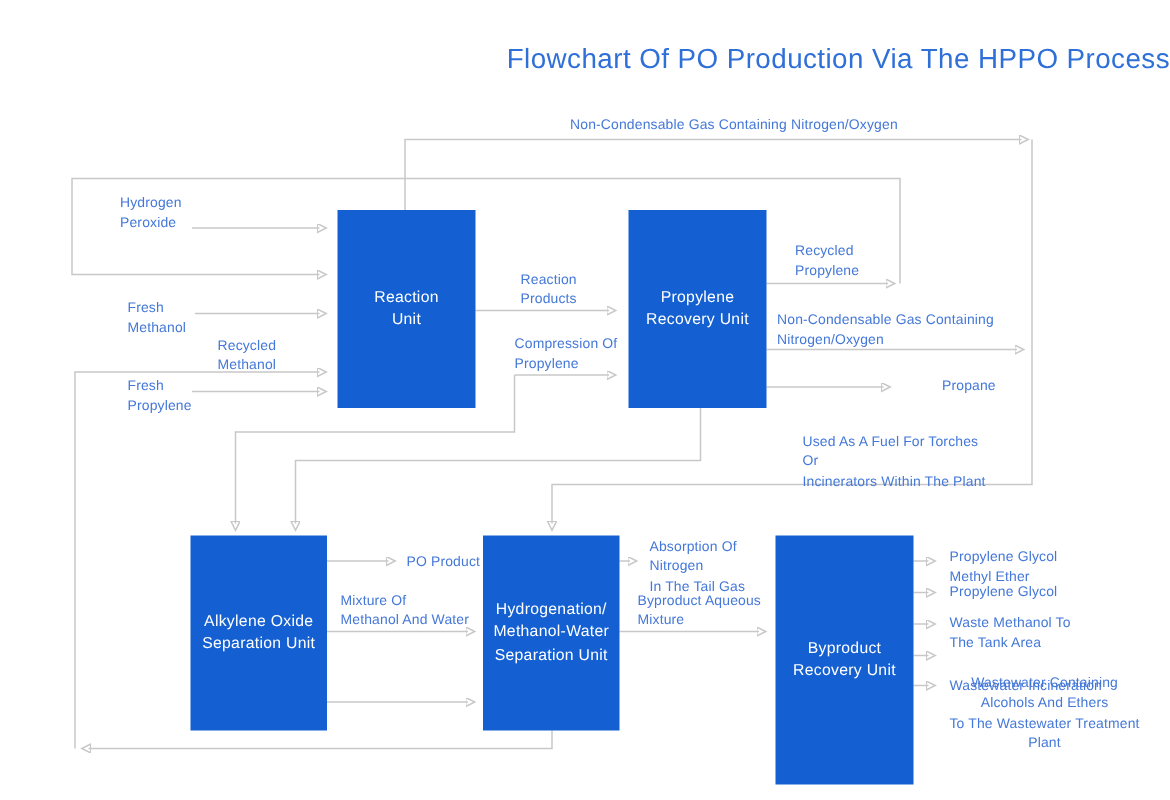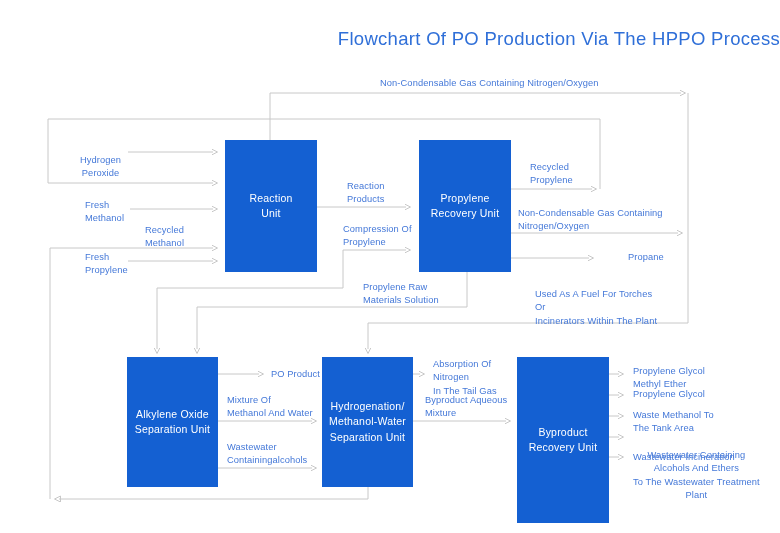--- a/index.html
+++ b/index.html
@@ -80,47 +80,43 @@
   <div class="node" style="left:419px;top:140px;width:92px;height:132px;">Propylene
 Recovery Unit</div>
   <div class="node" style="left:127px;top:357px;width:91px;height:130px;">Alkylene Oxide
 Separation Unit</div>
   <div class="node" style="left:322px;top:357px;width:91px;height:130px;">Hydrogenation/
 Methanol-Water
 Separation Unit</div>
   <div class="node" style="left:517px;top:357px;width:92px;height:166px;">Byproduct
 Recovery Unit</div>
 
-  <div class="label" style="left:80px;top:154px;text-align:center;">Hydrogen
+  <div class="label" style="left:80px;top:129px;">Hydrogen
 Peroxide</div>
   <div class="label" style="left:85px;top:199px;">Fresh
 Methanol</div>
   <div class="label" style="left:145px;top:224px;">Recycled
 Methanol</div>
   <div class="label" style="left:85px;top:251px;">Fresh
 Propylene</div>
   <div class="label" style="left:347px;top:180px;">Reaction
 Products</div>
   <div class="label" style="left:343px;top:223px;">Compression Of
 Propylene</div>
   <div class="label" style="left:380px;top:77px;">Non-Condensable Gas Containing Nitrogen/Oxygen</div>
   <div class="label" style="left:530px;top:161px;">Recycled
 Propylene</div>
   <div class="label" style="left:518px;top:207px;">Non-Condensable Gas Containing
 Nitrogen/Oxygen</div>
   <div class="label" style="left:608px;top:251px;padding-left:20px;">Propane</div>
   <div class="label center" style="left:535px;top:288px;width:130px;">Used As A Fuel For Torches Or
 Incinerators Within The Plant</div>
-  <div class="label" style="left:363px;top:281px;">Propylene Raw
-Materials Solution</div>
   <div class="label" style="left:271px;top:368px;">PO Product</div>
   <div class="label" style="left:227px;top:394px;">Mixture Of
 Methanol And Water</div>
-  <div class="label" style="left:227px;top:441px;">Wastewater
-Containingalcohols</div>
   <div class="label" style="left:425px;top:394px;">Byproduct Aqueous
 Mixture</div>
   <div class="label" style="left:433px;top:358px;">Absorption Of
 Nitrogen
 In The Tail Gas</div>
   <div class="label" style="left:633px;top:365px;">Propylene Glycol
 Methyl Ether</div>
   <div class="label" style="left:633px;top:388px;">Propylene Glycol</div>
   <div class="label" style="left:633px;top:409px;">Waste Methanol To
 The Tank Area</div>

